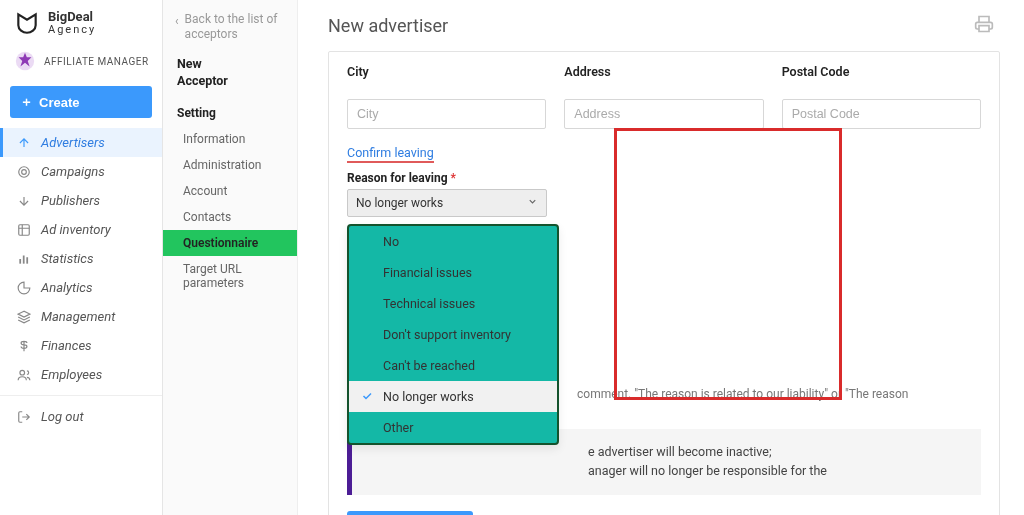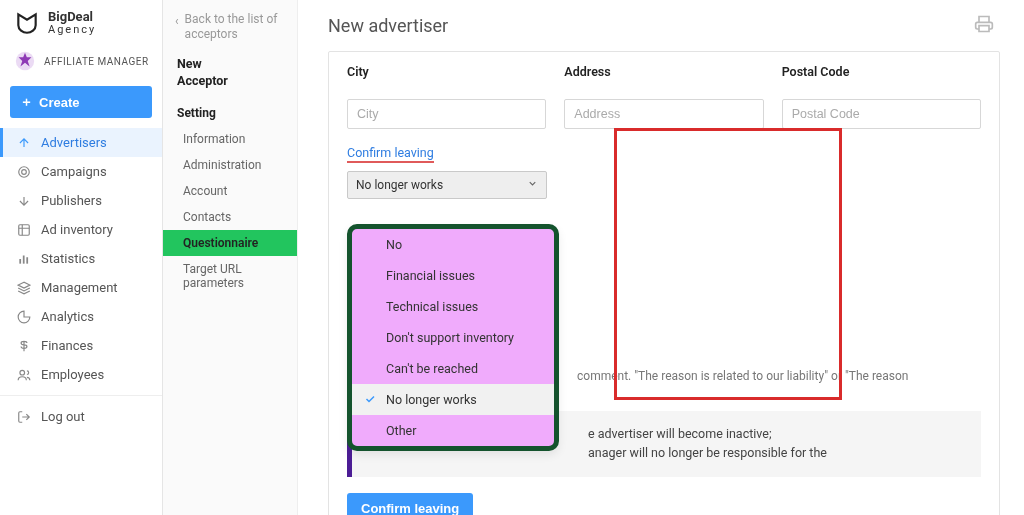--- a/index.html
+++ b/index.html
@@ -8,21 +8,21 @@
     .sidebar-left { width:163px; border-right:1px solid #e5e5e5; display:flex; flex-direction:column; }
     .logo-row { display:flex; align-items:center; padding:10px 12px 8px 14px; gap:8px; }
     .logo-mark svg { display:block; }
     .logo-text { font-size:13px; font-weight:700; line-height:1.05; }
     .logo-text .sub { font-weight:400; letter-spacing:2px; font-size:11px; display:block; }
     .role-row { display:flex; align-items:center; gap:8px; padding:6px 10px 10px 14px; }
     .role-avatar { width:22px; height:22px; }
     .role-label { font-size:10px; letter-spacing:0.5px; color:#555; }
     .create-btn { margin:4px 10px 10px 10px; background:#3b99fc; color:#fff; border:none; border-radius:3px; font-size:13px; font-weight:600; padding:7px 10px; display:flex; align-items:center; gap:6px; cursor:pointer; }
     .nav { flex:1; }
-    .nav-item { display:flex; align-items:center; gap:10px; padding:7px 12px 7px 16px; color:#555; cursor:pointer; font-size:13px; }
+    .nav-item { display:flex; align-items:center; gap:10px; padding:7px 12px 7px 16px; color:#555; cursor:pointer; font-size:13px;font-style:italic; }
     .nav-item.active { background:#eaf3fe; color:#2f7de1; border-left:3px solid #3b99fc; padding-left:13px; }
     .nav-item .icon { width:15px; height:15px; display:flex; align-items:center; justify-content:center; color:#888; }
     .nav-item.active .icon { color:#3b99fc; }
     .nav-sep { border-top:1px solid #eee; margin:6px 0; }
     .panel-mid { width:135px; background:#fafafa; border-right:1px solid #eee; padding:12px 0 0 0; font-size:12px; color:#444; }
     .back-link { display:flex; gap:6px; padding:0 10px 14px 12px; color:#999; line-height:1.25; cursor:pointer; }
     .back-link .chev { margin-top:2px; }
     .mid-h { padding:0 12px 2px 14px; font-weight:700; font-size:12.5px; color:#222; }
     .mid-list { margin-top:10px; }
     .mid-item { padding:6px 12px 6px 20px; color:#666; cursor:pointer; font-size:12px; }
@@ -36,21 +36,21 @@
     .row3 { display:flex; gap:18px; }
     .field { flex:1; display:flex; flex-direction:column; gap:20px; }
     .field label { font-size:12.5px; font-weight:600; color:#222; }
     .field input { border:1px solid #d7d7d7; border-radius:2px; padding:7px 9px; font-size:12.5px; color:#333; }
     .field input::placeholder { color:#aaa; }
     .link-line { display:inline-block; margin-top:16px; color:#2f7de1; font-size:12.5px; border-bottom:2px solid #e05a5a; padding-bottom:1px; cursor:pointer; }
     .reason-wrap { margin-top:8px; }
     .reason-label { font-size:12px; font-weight:700; color:#222; }
     .reason-label .req { color:#d33; }
     .select-box { margin-top:4px; width:200px; border:1px solid #c9c9c9; background:#eeeeee; border-radius:2px; padding:6px 8px; font-size:12px; color:#333; display:flex; align-items:center; justify-content:space-between; cursor:pointer; }
-    .dropdown { position:absolute; background:#f0abfc; border:5px solid #14532d; border-radius:10px; width:212px; box-shadow:0 4px 10px rgba(0,0,0,0.08); z-index:5; }
+    .dropdown { position:absolute; background:#14b8a6; border:2px solid #14532d; border-radius:4px; width:212px; box-shadow:0 4px 10px rgba(0,0,0,0.08); z-index:5; }
     .dd-item { padding:8px 14px 8px 34px; font-size:12.5px; color:#333; cursor:pointer; position:relative; }
     .dd-item.sel { background:#f1f1f1; }
     .dd-item .check { position:absolute; left:12px; top:9px; color:#3b99fc; }
     .hint-text { margin-top:170px; font-size:12px; color:#777; padding-left:230px; }
     .note-block { margin-top:28px; background:#f5f5f5; padding:14px 16px 14px 16px; border-left:5px solid #4c1d95; font-size:12.5px; color:#444; line-height:1.5; }
     .note-block .note-row { padding-left:220px; }
     .confirm-btn { margin-top:16px; background:#3b99fc; color:#fff; border:none; border-radius:3px; font-size:13px; font-weight:600; padding:8px 14px; cursor:pointer; }
     .hl-box { position:absolute; border:3px solid #d92b2b; z-index:10; pointer-events:none; }
     .hl1 { left:316px; top:128px; width:228px; height:272px; }
   </style>
@@ -124,32 +124,32 @@
               <rect x="4" y="12" width="3" height="8"></rect>
               <rect x="10" y="6" width="3" height="14"></rect>
               <rect x="16" y="9" width="3" height="11"></rect>
             </svg>
           </span>
         <span>Statistics</span>
       </div>
       <div class="nav-item">
         <span class="icon">
             <svg width="14" height="14" viewBox="0 0 24 24" fill="none" stroke="currentColor" stroke-width="2">
+              <path d="M12 2a10 10 0 1 0 10 10H12z"></path>
+            </svg>
+          </span>
+        <span>Analytics</span>
+      </div>
+      <div class="nav-item">
+        <span class="icon">
+            <svg width="14" height="14" viewBox="0 0 24 24" fill="none" stroke="currentColor" stroke-width="2">
               <path d="M12 2 2 7l10 5 10-5zM2 17l10 5 10-5M2 12l10 5 10-5"></path>
             </svg>
           </span>
         <span>Management</span>
-      </div>
-      <div class="nav-item">
-        <span class="icon">
-            <svg width="14" height="14" viewBox="0 0 24 24" fill="none" stroke="currentColor" stroke-width="2">
-              <path d="M12 2a10 10 0 1 0 10 10H12z"></path>
-            </svg>
-          </span>
-        <span>Analytics</span>
       </div>
       <div class="nav-item">
         <span class="icon">
             <svg width="14" height="14" viewBox="0 0 24 24" fill="none" stroke="currentColor" stroke-width="2">
               <path d="M12 3v18M17 7c0-2-2-3-5-3s-5 1-5 3 2 3 5 3 5 1 5 3-2 3-5 3-5-1-5-3"></path>
             </svg>
           </span>
         <span>Finances</span>
       </div>
       <div class="nav-item">
@@ -213,20 +213,24 @@
         </div>
         <div class="field">
           <label>Postal Code</label>
           <input placeholder="Postal Code" style="">
         </div>
       </div>
 
       <span class="link-line">Confirm leaving</span>
 
       <div class="reason-wrap">
+        <div class="reason-label">
+          <span>Reason for leaving</span>
+          <span class="req">*</span>
+        </div>
         <div class="select-box">
           <span>No longer works</span>
           <span>
             <svg width="11" height="11" viewBox="0 0 24 24" fill="none" stroke="#666" stroke-width="2.5">
                 <path d="M6 9l6 6 6-6"></path>
               </svg>
           </span>
         </div>
 
         <div class="dropdown" style="left:18px; top:172px;">

